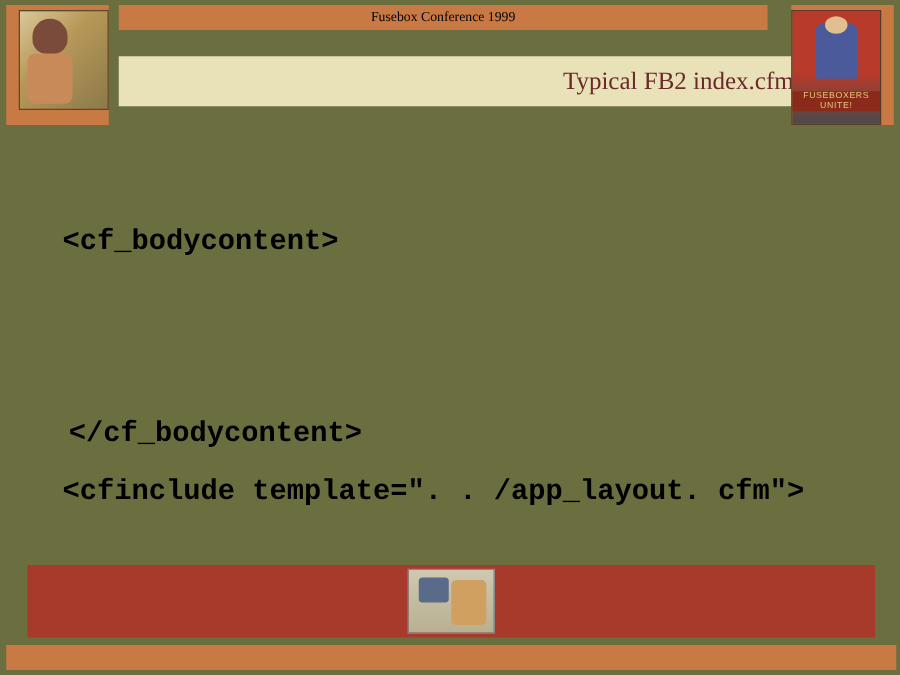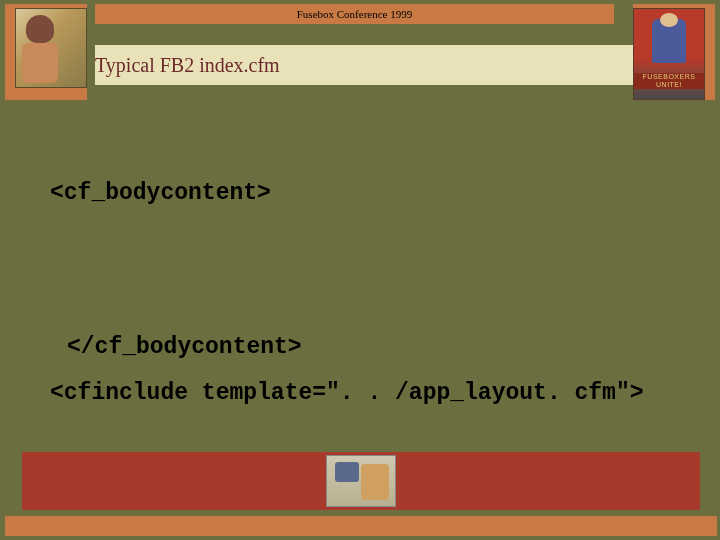--- a/index.html
+++ b/index.html
@@ -22,21 +22,21 @@
     color: #000;
     font-family: Georgia, serif;
   }
   .title-bar {
     position: absolute;
     top: 45px;
     left: 95px;
     width: 540px;
     height: 40px;
     background: #e9e1b8;
-    text-align: left;
+    text-align: right;
     line-height: 40px;
     font-size: 20px;
     color: #6b2a2a;
     font-family: Georgia, serif;
   }
   .left-strip {
     position: absolute;
     top: 4px;
     left: 5px;
     width: 82px;
@@ -109,21 +109,21 @@
     height: 16px;
     background: #8a2a1a;
     color: #e0c87a;
     font-size: 7px;
     text-align: center;
     line-height: 8px;
     font-family: Arial, sans-serif;
     letter-spacing: 0.5px;
   }
   .code-line-1 { position: absolute; top: 180px; left: 50px; }
-  .code-line-2 { position: absolute; top: 334px; left: 67px; }
+  .code-line-2 { position: absolute; top: 334px; left: 55px; }
   .code-line-3 { position: absolute; top: 380px; left: 50px; }
   .code {
     font-family: 'Courier New', monospace;
     font-size: 23px;
     font-weight: bold;
     color: #000;
   }
   .footer-bar {
     position: absolute;
     bottom: 30px;

